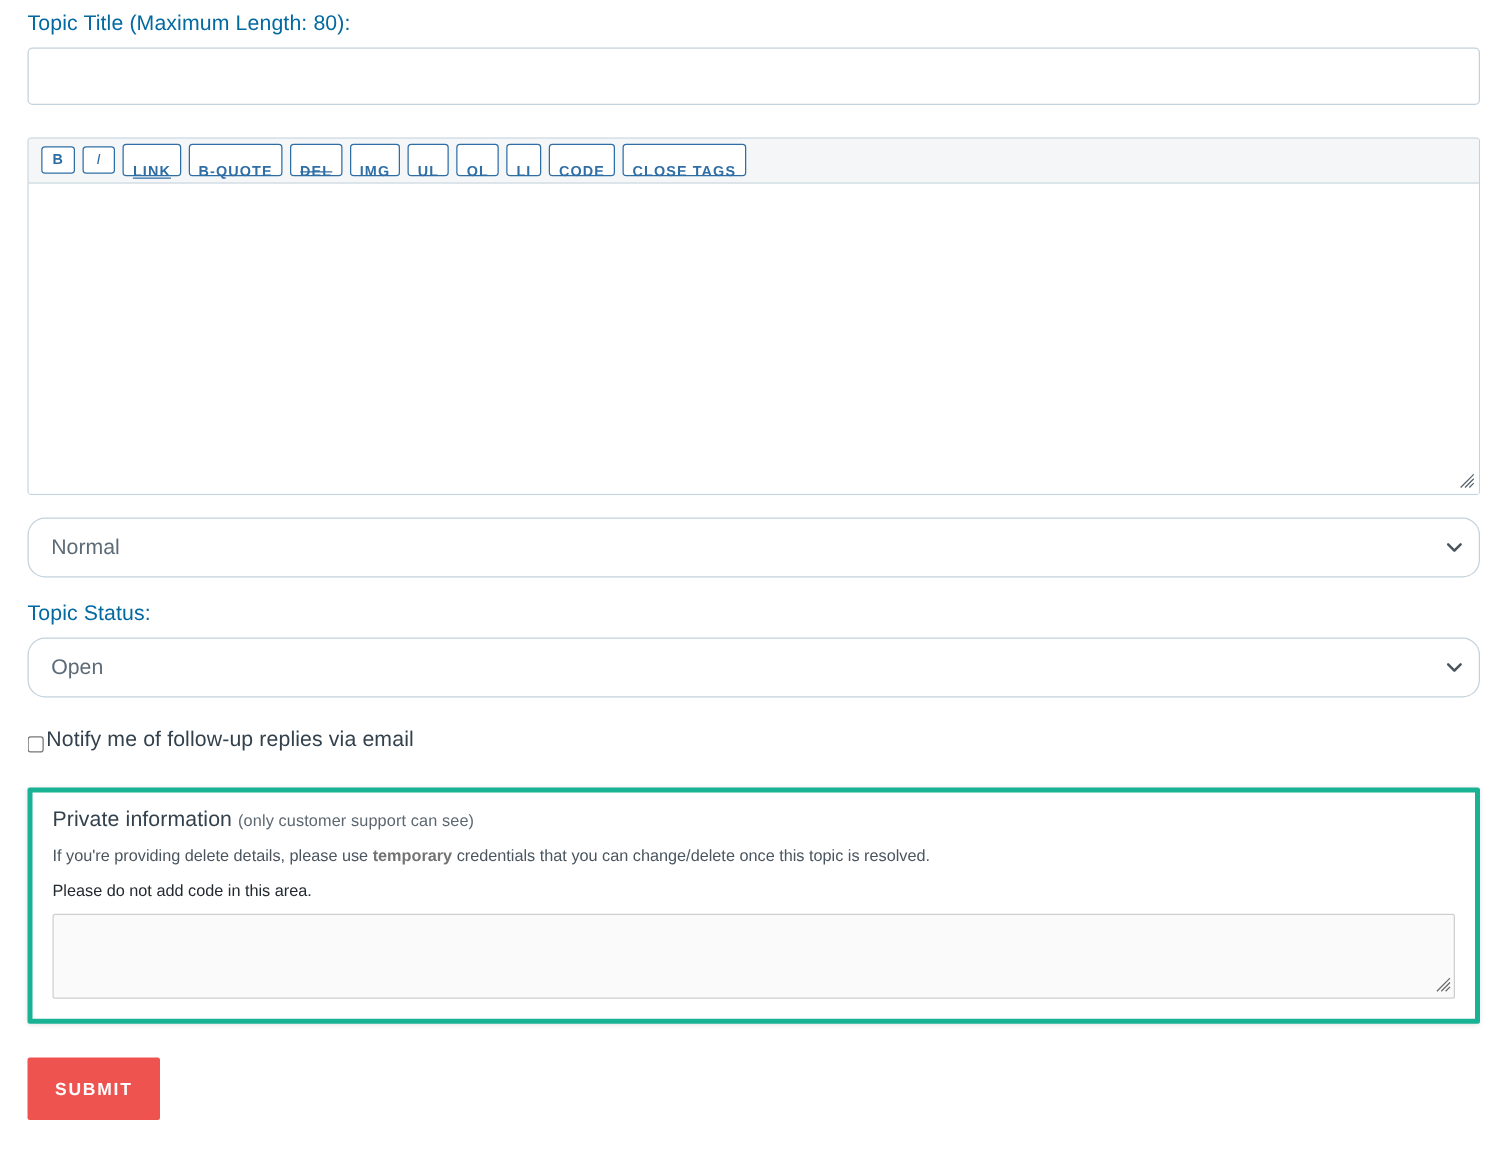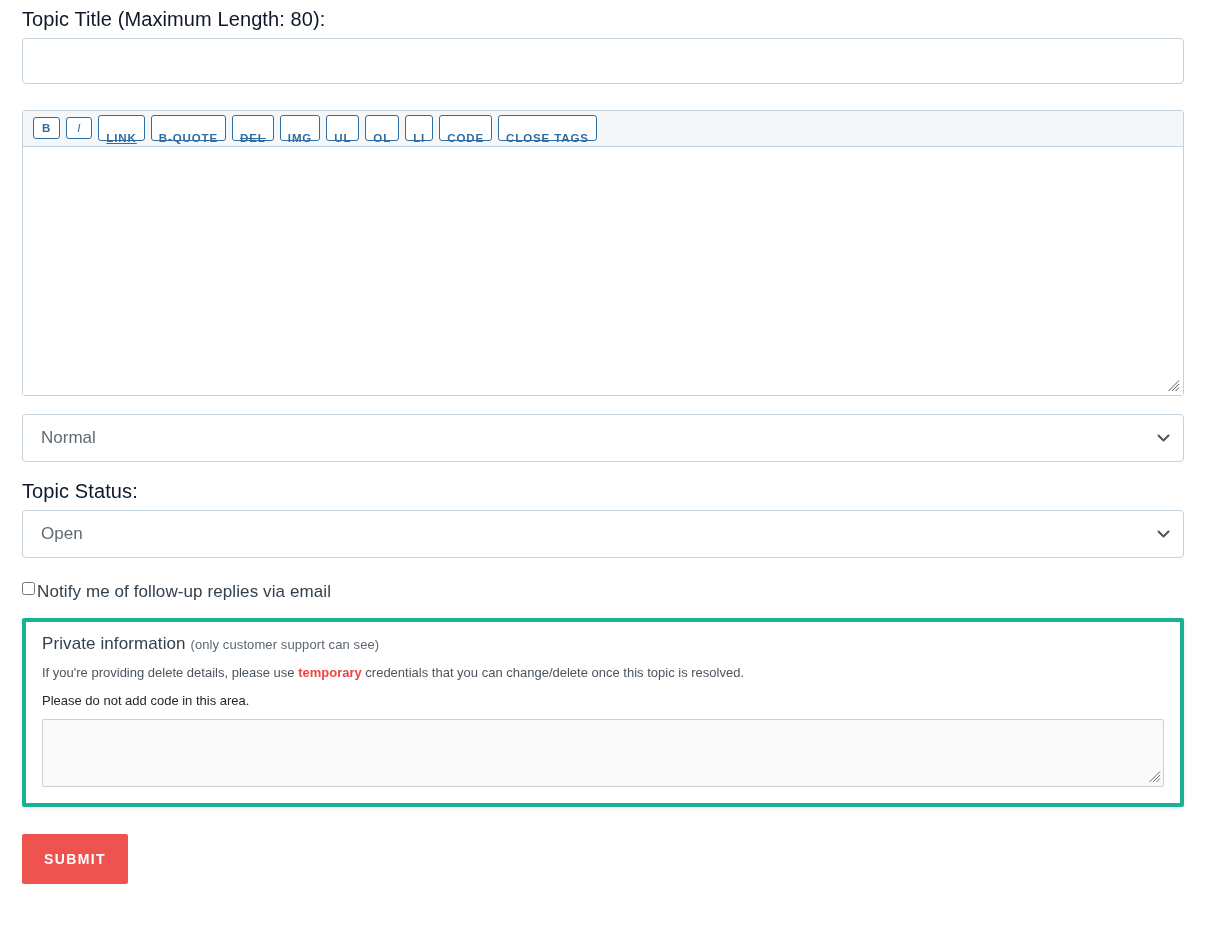--- a/index.html
+++ b/index.html
@@ -18,23 +18,23 @@
   }
 
   .form-wrap {
     padding: 0 22px;
     padding-top: 8px;
   }
 
   
   .field-label {
     display: block;
-    font-size: 20px;
+    font-size: 17px;
     line-height: 22px;
-    color: #0f172a;
+    color: #0369a1;
     margin: 0 0 8px 0;
     letter-spacing: 0.1px;
   }
 
   
   .title-input {
     display: block;
     width: 100%;
     height: 46px;
     border: 1px solid #c3d2dc;
@@ -119,44 +119,44 @@
     width: 100%;
   }
   .styled-select {
     -webkit-appearance: none;
     -moz-appearance: none;
     appearance: none;
     display: block;
     width: 100%;
     height: 48px;
     border: 1px solid #c3d2dc;
-    border-radius: 4px;
+    border-radius: 14px;
     background: #ffffff;
     font-family: "Liberation Sans", sans-serif;
     font-size: 17px;
     color: #5d6b77;
     padding: 0 38px 2px 18px;
     outline: none;
     cursor: pointer;
   }
   .select-caret {
     position: absolute;
     right: 14px;
     top: 50%;
     transform: translateY(-50%);
     pointer-events: none;
     line-height: 0;
   }
 
   
   .check-row {
     display: flex;
-    align-items: flex-start;
+    align-items: flex-end;
     margin-top: 24px;
-    margin-bottom: 16px;
+    margin-bottom: 28px;
   }
   .check-row input[type=checkbox] {
     width: 13px;
     height: 13px;
     margin: 0 2px 0 0;
     cursor: pointer;
     accent-color: #ffffff;
   }
   .check-label {
     font-size: 17px;
@@ -184,21 +184,21 @@
   .private-title .sub {
     font-size: 13px;
     color: #5c6771;
   }
   .private-note {
     font-size: 13px;
     line-height: 17px;
     color: #4a555f;
     margin: 0 0 11px 0;
   }
-  .private-note b { color: #ef4444; text-align: center; }
+  .private-note b { color: #737373; text-align: center; }
   .private-note.strong {
     font-weight: normal;
     color: #22292f;
     margin-bottom: 10px;
   }
   .private-area {
     display: block;
     width: 100%;
     height: 68px;
     border: 1px solid #cfcfcf;

